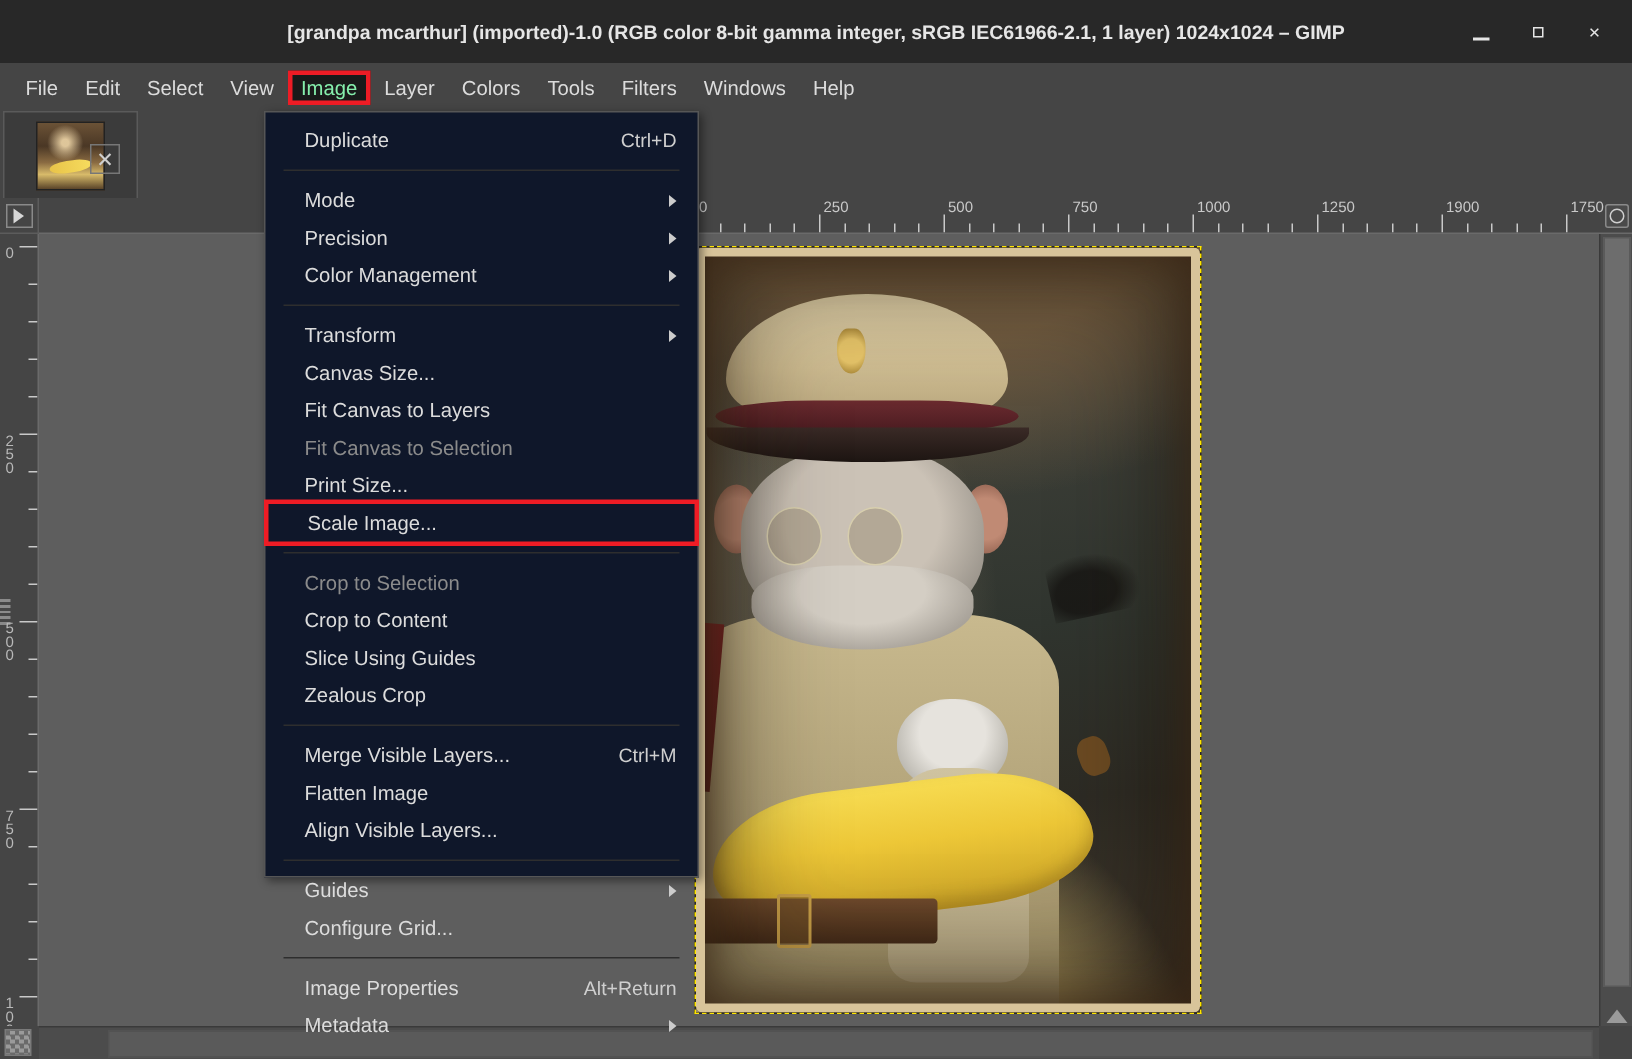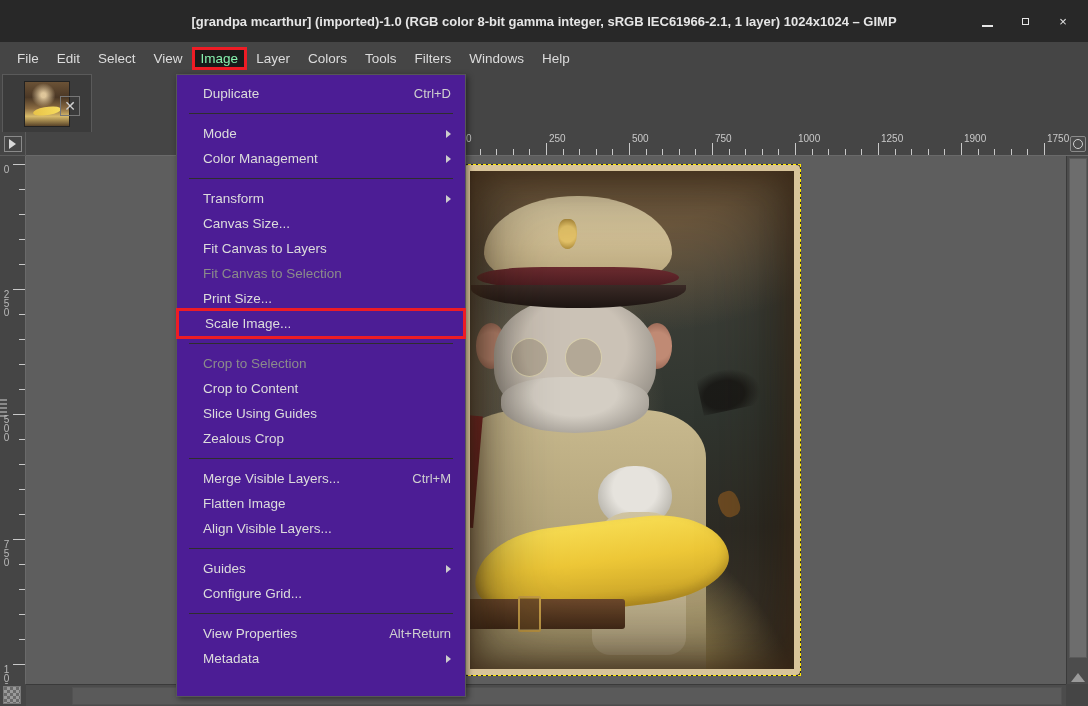--- a/index.html
+++ b/index.html
@@ -280,22 +280,22 @@
     content:""; width:8px;height:8px;border:1.5px solid #d0d0d0;border-radius:50%;
   }
   #qmask-btn {
     position:absolute; left:3px; top:686px; width:18px; height:18px;
     background: repeating-conic-gradient(#9a9a9a 0 25%, #6a6a6a 0 50%) 0 0 / 6px 6px;
     border:1px solid #7a7a7a;
   }
 
   
   #image-menu {
-    position: absolute; left: 176px; top: 74px; width: 290px; height: 623px;
-    background: #4c1d95; border: 1px solid #565656;
+    position: absolute; left: 176px; top: 74px; width: 290px; height: 511px;
+    background: #0f172a; border: 1px solid #565656;
     box-shadow: 2px 2px 6px rgba(0,0,0,.45);
     padding: 6px 0;
     z-index: 50;
   }
   .mi {
     position: relative; height: 25px; display: flex; align-items: center;
     padding: 0 14px 0 26px; color: #dcdcdc; font-size: 13.5px; cursor: pointer;
     white-space: nowrap;
   }
   .mi.disabled { color: #8b8b8b; cursor: default; }
@@ -511,20 +511,24 @@
     <span class="accel">Ctrl+D</span>
   </div>
 
   <div class="sep"></div>
 
   <div class="mi">
     <span>Mode</span>
     <span class="arrow"></span>
   </div>
   <div class="mi">
+    <span>Precision</span>
+    <span class="arrow"></span>
+  </div>
+  <div class="mi">
     <span>Color Management</span>
     <span class="arrow"></span>
   </div>
 
   <div class="sep"></div>
 
   <div class="mi">
     <span>Transform</span>
     <span class="arrow"></span>
   </div>
@@ -578,21 +582,21 @@
     <span>Guides</span>
     <span class="arrow"></span>
   </div>
   <div class="mi">
     <span>Configure Grid...</span>
   </div>
 
   <div class="sep"></div>
 
   <div class="mi">
-    <span>View Properties</span>
+    <span>Image Properties</span>
     <span class="accel">Alt+Return</span>
   </div>
   <div class="mi">
     <span>Metadata</span>
     <span class="arrow"></span>
   </div>
 
 </div>
 
 </body></html>

